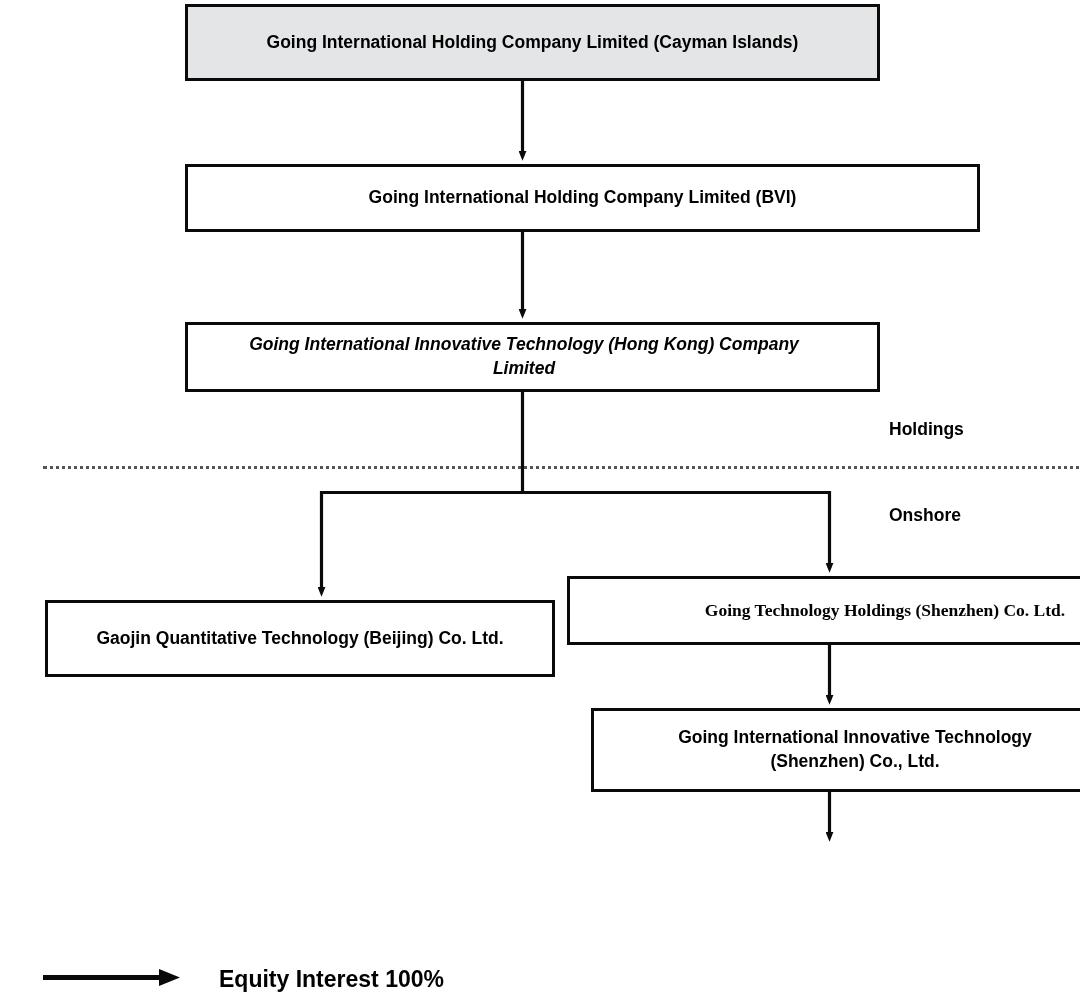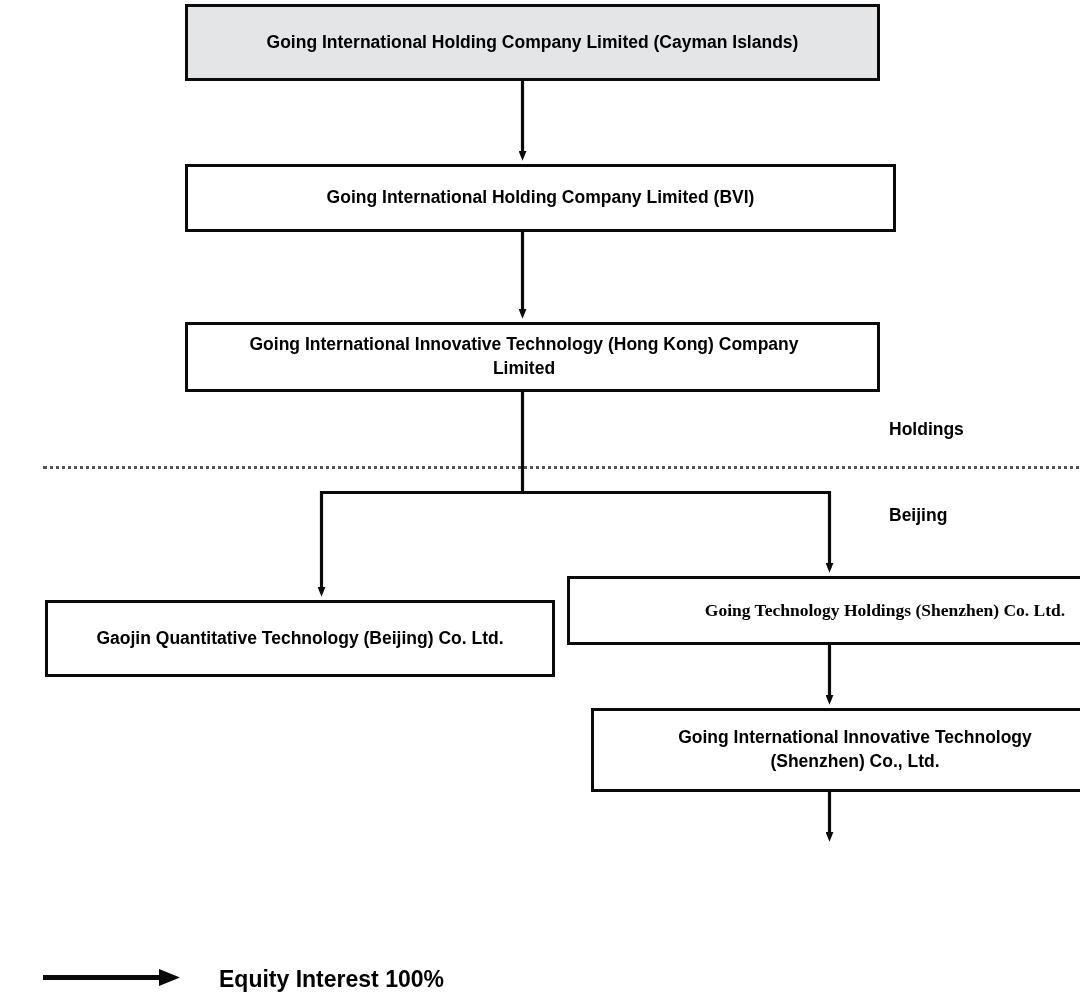--- a/index.html
+++ b/index.html
@@ -109,36 +109,36 @@
 
     <g>
       <line x1="786.5" y1="780" x2="786.5" y2="837" stroke="#0a0a0a" stroke-width="3.2" marker-end="url(#arrowhead)"></line>
     </g>
   </svg>
 
   <div class="node-box filled" style="left:142px; top:4px; width:695px; height:77px;">
     <span>Going International Holding Company Limited (Cayman Islands)</span>
   </div>
 
-  <div class="node-box" style="left:142px; top:164px; width:711px; height:68px;">
+  <div class="node-box" style="left:142px; top:164px; width:795px; height:68px;">
     <span>Going International Holding Company Limited (BVI)</span>
   </div>
 
-  <div class="node-box" style="left:142px; top:322px; width:695px; height:70px; padding-left:40px; padding-right:57px;">
+  <div class="node-box" style="left:142px; top:322px; width:695px; height:70px; padding-left:40px; padding-right:57px;font-style:italic;">
     <span>Going International Innovative Technology (Hong Kong) Company Limited</span>
   </div>
 
   <div class="divider" style="top:466px;"></div>
 
   <div class="zone-label" style="left:846px; top:419px;">
     <span>Holdings</span>
   </div>
 
   <div class="zone-label" style="left:846px; top:505px;">
-    <span>Beijing</span>
+    <span>Onshore</span>
   </div>
 
   <div class="node-box" style="left:2px; top:600px; width:510px; height:77px;align-items:center;">
     <span>Gaojin Quantitative Technology (Beijing) Co. Ltd.</span>
   </div>
 
   <div class="node-box" style="left:524px; top:576px; width:636px; height:69px;font-family:Liberation Serif, serif;">
     <span>Going Technology Holdings (Shenzhen) Co. Ltd.</span>
   </div>
 

